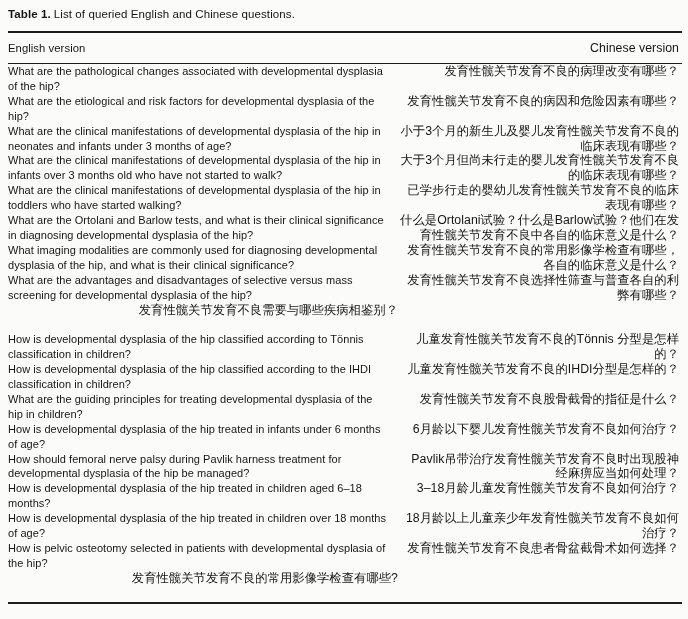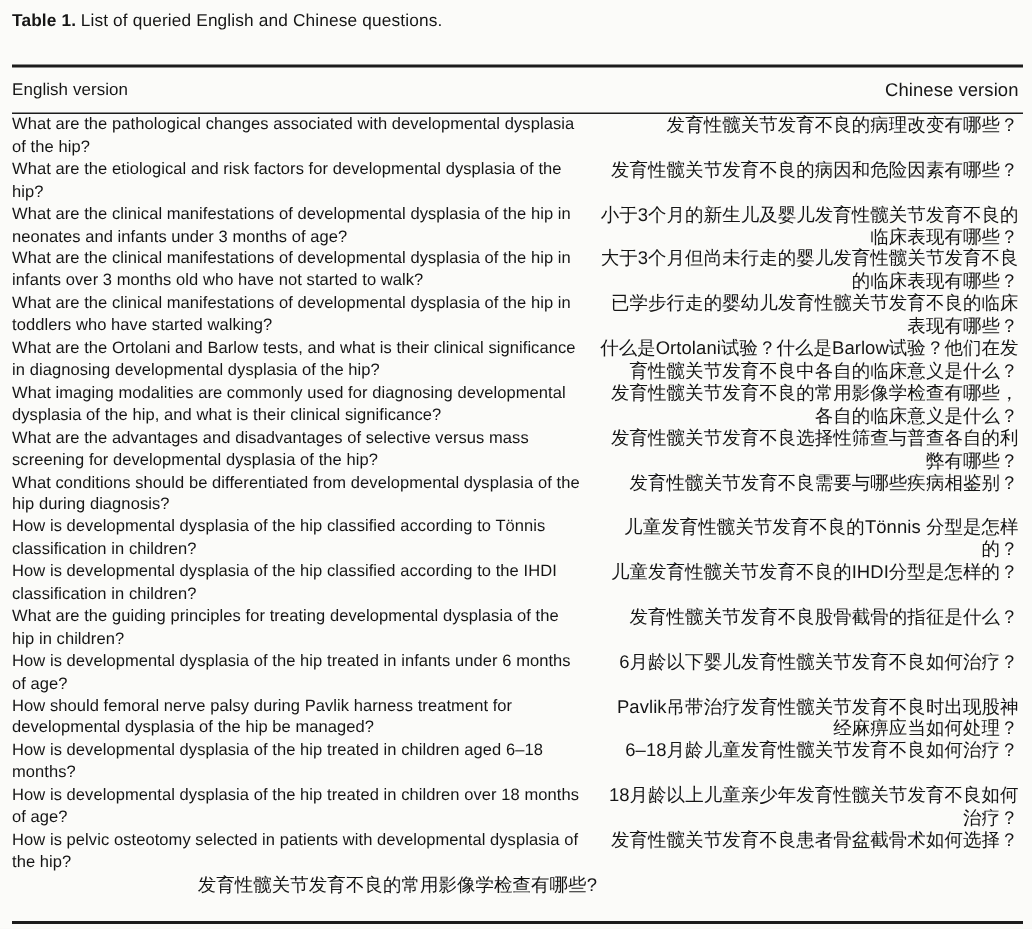--- a/index.html
+++ b/index.html
@@ -14,21 +14,21 @@
     background: #fbfbf9;
     color: #151515;
     font-family: "Liberation Sans", sans-serif;
     box-sizing: border-box;
     padding: 7px 7px 0 8px;
     overflow: hidden;
   }
   .caption {
     font-size: 11.5px;
     line-height: 15px;
-    margin-bottom: 21px;
+    margin-bottom: 9px;
     letter-spacing: 0.1px;
   }
   .caption .bold { font-weight: bold; }
   .caption .rest { padding-left: 3px; }
   .rule {
     width: 674px;
     background: #1c1c1c;
   }
   .rule.thick { height: 2px; }
   .rule.thin  { height: 1px; }
@@ -111,21 +111,20 @@
     <div class="cell en">What imaging modalities are commonly used for diagnosing developmental dysplasia of the hip, and what is their clinical significance?</div>
     <div class="cell zh">发育性髋关节发育不良的常用影像学检查有哪些，各自的临床意义是什么？</div>
   </div>
 
   <div class="row">
     <div class="cell en">What are the advantages and disadvantages of selective versus mass screening for developmental dysplasia of the hip?</div>
     <div class="cell zh">发育性髋关节发育不良选择性筛查与普查各自的利弊有哪些？</div>
   </div>
 
   <div class="row">
-    <div class="cell en">What conditions should be differentiated from developmental dysplasia of the hip during diagnosis?</div>
     <div class="cell zh">发育性髋关节发育不良需要与哪些疾病相鉴别？</div>
   </div>
 
   <div class="row">
     <div class="cell en">How is developmental dysplasia of the hip classified according to Tönnis classification in children?</div>
     <div class="cell zh">儿童发育性髋关节发育不良的Tönnis 分型是怎样的？</div>
   </div>
 
   <div class="row">
     <div class="cell en">How is developmental dysplasia of the hip classified according to the IHDI classification in children?</div>
@@ -142,21 +141,21 @@
     <div class="cell zh">6月龄以下婴儿发育性髋关节发育不良如何治疗？</div>
   </div>
 
   <div class="row">
     <div class="cell en">How should femoral nerve palsy during Pavlik harness treatment for developmental dysplasia of the hip be managed?</div>
     <div class="cell zh">Pavlik吊带治疗发育性髋关节发育不良时出现股神经麻痹应当如何处理？</div>
   </div>
 
   <div class="row">
     <div class="cell en">How is developmental dysplasia of the hip treated in children aged 6–18 months?</div>
-    <div class="cell zh">6–18月龄儿童发育性髋关节发育不良如何治疗？</div>
+    <div class="cell zh">3–18月龄儿童发育性髋关节发育不良如何治疗？</div>
   </div>
 
   <div class="row">
     <div class="cell en">How is developmental dysplasia of the hip treated in children over 18 months of age?</div>
     <div class="cell zh">18月龄以上儿童亲少年发育性髋关节发育不良如何治疗？</div>
   </div>
 
   <div class="row">
     <div class="cell en">How is pelvic osteotomy selected in patients with developmental dysplasia of the hip?</div>
     <div class="cell zh">发育性髋关节发育不良患者骨盆截骨术如何选择？</div>

